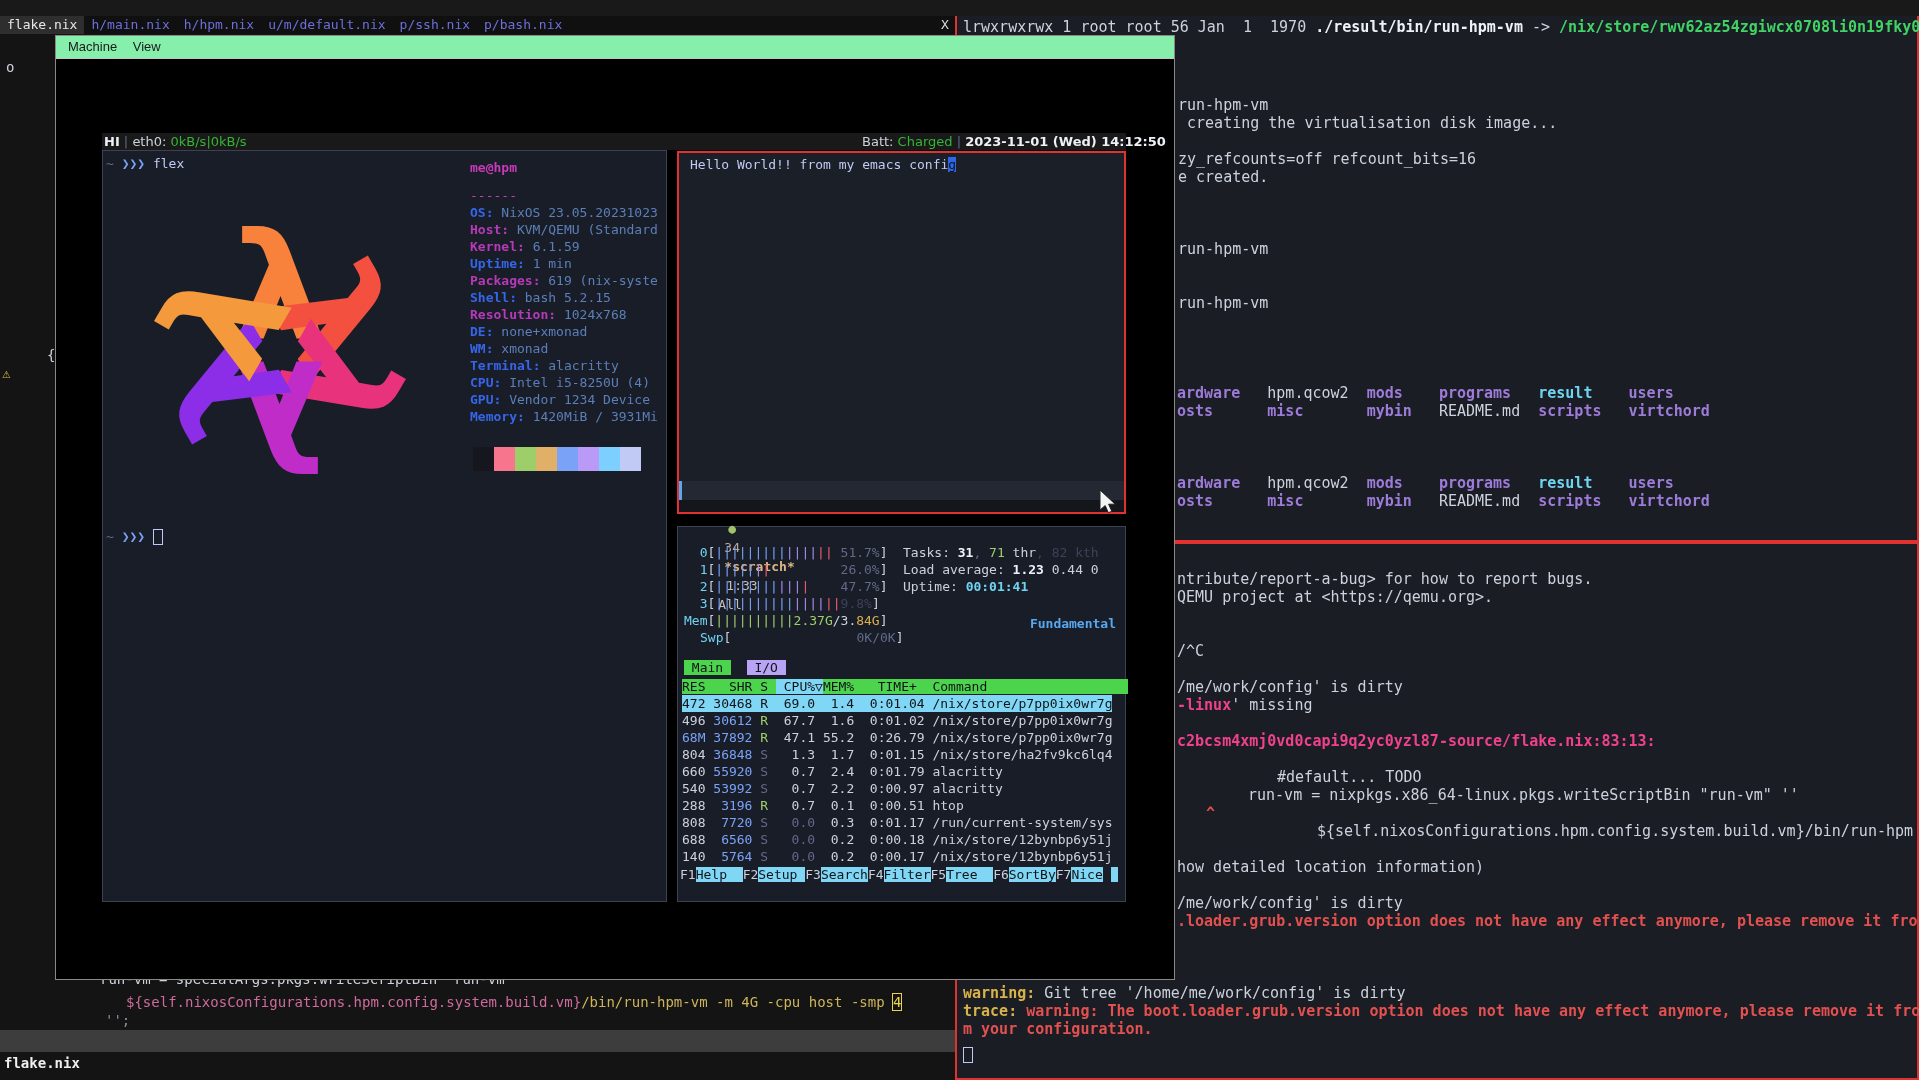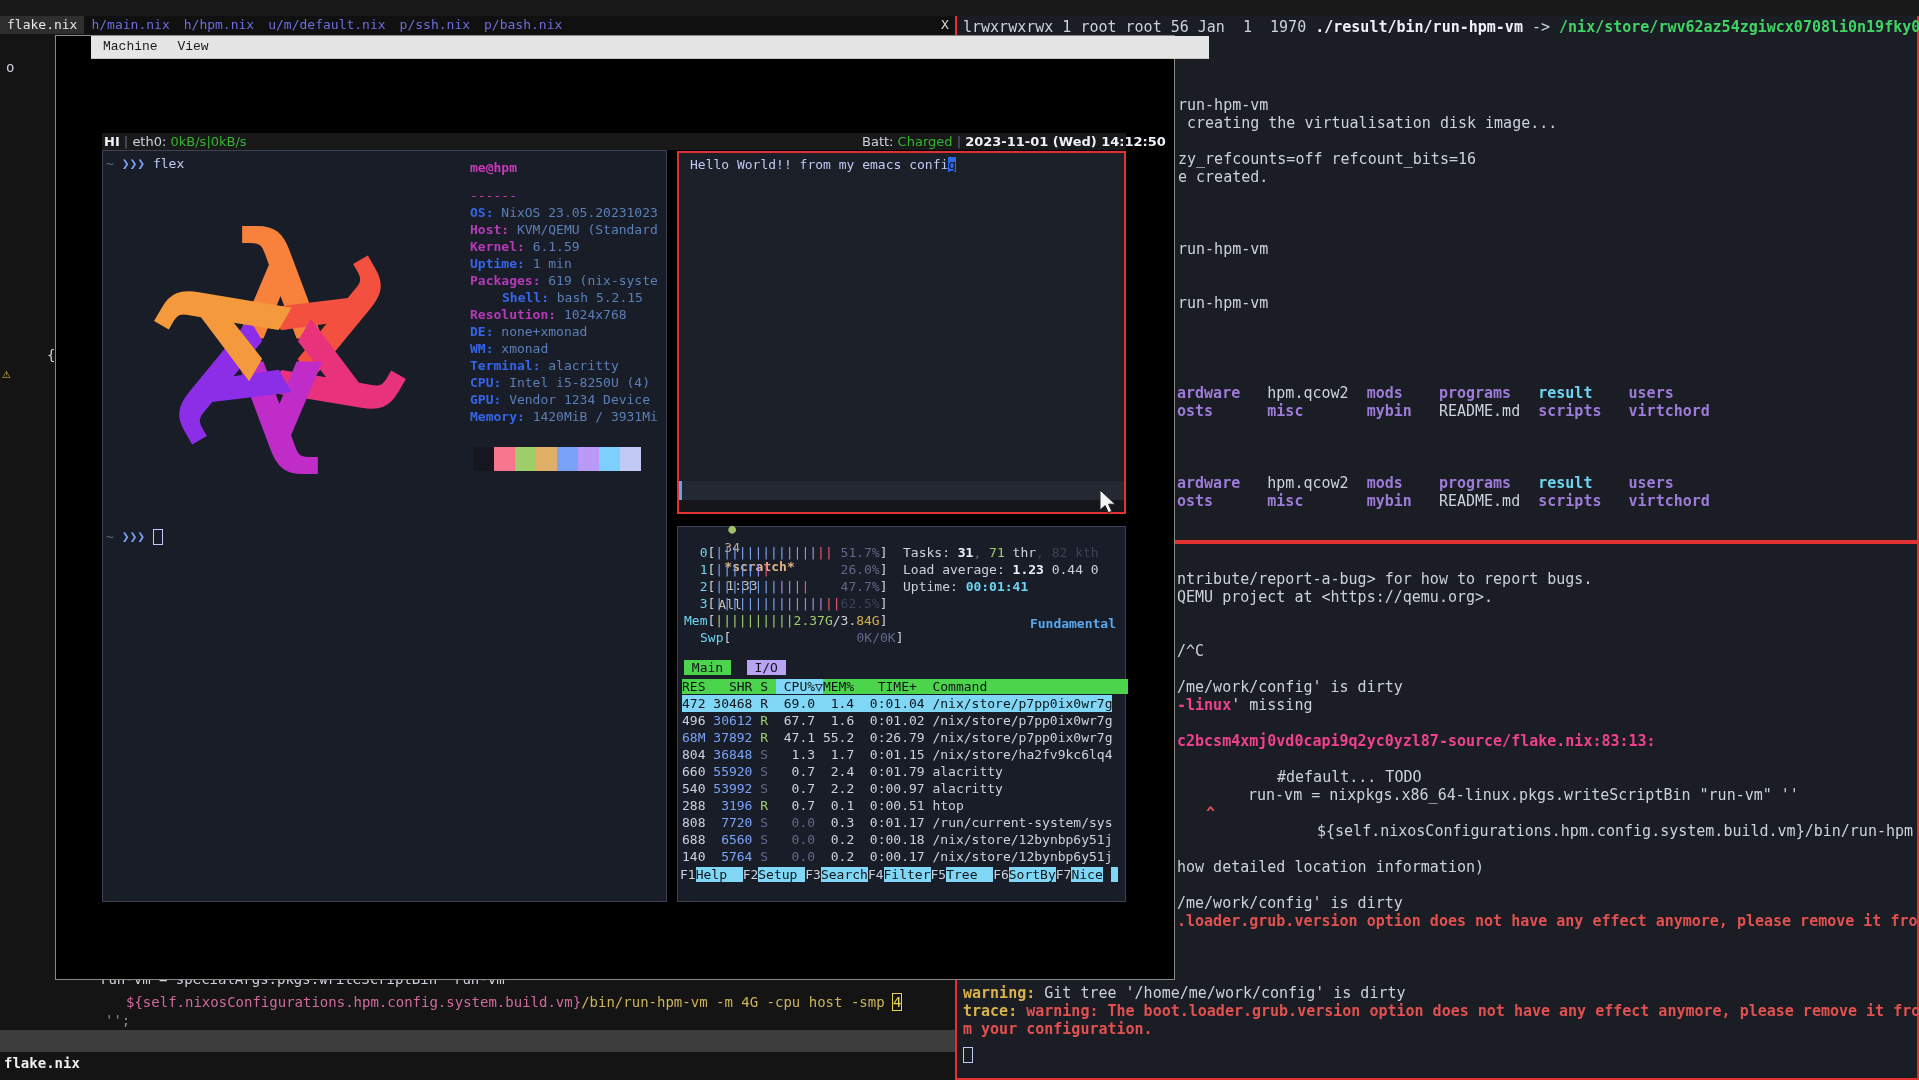--- a/index.html
+++ b/index.html
@@ -54,22 +54,22 @@
            line-height:18px;white-space:pre;color:#6e6edd;}
   #tab-bar .tab{padding:0 7px;display:inline-block;cursor:default;}
   #tab-bar .tab.active{background:#2e2e2e;color:#e8e8e8;}
   #tab-close{left:941px;top:16px;color:#d8d8d8;font-size:13px;line-height:18px;}
   .rtpanel{background:#1a1d24;border:2px solid #e23131;box-sizing:border-box;}
   #rt-top{left:955px;top:14px;width:964px;height:528px;}
   #rt-bot{left:955px;top:542px;width:964px;height:538px;}
   
   #qemu{left:55px;top:35px;width:1120px;height:945px;background:#000;border:1px solid #8a8884;
         box-sizing:border-box;z-index:20;}
-  #qemu-menubar{left:0;top:0;width:100%;height:22px;background:#e5e5e5;border-bottom:1px solid #c8c5c0;
-        font-family:Liberation Mono, monospace;font-size:13px;color:#1a1a1a;line-height:22px;margin-left:35px;}
+  #qemu-menubar{left:0;top:0;width:100%;height:22px;background:#86efac;border-bottom:1px solid #c8c5c0;
+        font-family:Liberation Sans, sans-serif;font-size:13px;color:#1a1a1a;line-height:22px;}
   #qemu-menubar span{margin-left:12px;cursor:default;}
   .vmwin{position:absolute;box-sizing:border-box;z-index:21;}
   #vm-statusbar{left:102px;top:133px;width:1024px;height:17px;background:#191919;z-index:21;}
   #vm-term{left:102px;top:150px;width:565px;height:752px;background:#191d28;border:1px solid #3c4154;}
   #emacs-win{left:677px;top:151px;width:449px;height:363px;background:#1b1f27;border:2px solid #e23131;}
   #emacs-modeline{left:679px;top:481px;width:445px;height:19px;background:#232833;z-index:22;
       font-size:13px;line-height:19px;white-space:pre;}
   #emacs-modeline .accent{position:absolute;left:0;top:0;width:3px;height:19px;background:#58a8f0;}
   #emacs-minibuf{left:679px;top:500px;width:445px;height:12px;background:#14161c;z-index:22;}
   #htop-win{left:677px;top:526px;width:449px;height:376px;background:#191d28;border:1px solid #3c4154;}
@@ -181,33 +181,33 @@
       <div class="tl barfont" style="left: 862px; top: 134px; font: 13px / 16px &quot;DejaVu Sans&quot;, sans-serif;"><span>Batt: </span><span class="grn">Charged</span><span class="dim"> | </span><span class="wb">2023-11-01 (Wed) 14:12:50</span></div>
       <div class="tl" style="left: 106px; top: 155px;"><span class="dim">~ </span><span class="blu">❯❯❯</span><span class="w2"> flex</span></div>
       <div class="tl" style="left: 470px; top: 159px;"><span class="magb2">me@hpm</span></div>
       <div class="tl" style="left: 470px; top: 187px;"><span class="mag2">------</span></div>
       <div class="tl" style="left: 106px; top: 528px;"><span class="dim">~ </span><span class="blu">❯❯❯</span><span> </span><span class="curbox"> </span></div>
       <div class="tl" style="left: 470px; top: 204px;"><span class="lblb">OS</span><span class="lblb">: </span><span class="val">NixOS 23.05.20231023</span></div>
       <div class="tl" style="left: 470px; top: 221px;"><span class="lblm">Host</span><span class="lblm">: </span><span class="val">KVM/QEMU (Standard</span></div>
       <div class="tl" style="left: 470px; top: 238px;"><span class="lblm">Kernel</span><span class="lblm">: </span><span class="val">6.1.59</span></div>
       <div class="tl" style="left: 470px; top: 255px;"><span class="lblb">Uptime</span><span class="lblb">: </span><span class="val">1 min</span></div>
       <div class="tl" style="left: 470px; top: 272px;"><span class="lblm">Packages</span><span class="lblm">: </span><span class="val">619 (nix-syste</span></div>
-      <div class="tl" style="left: 470px; top: 289px; margin-left: 32px;"><span class="lblb">Shell</span><span class="lblb">: </span><span class="val">bash 5.2.15</span></div>
+      <div class="tl" style="left: 470px; top: 289px;"><span class="lblb">Shell</span><span class="lblb">: </span><span class="val">bash 5.2.15</span></div>
       <div class="tl" style="left: 470px; top: 306px;"><span class="lblm">Resolution</span><span class="lblm">: </span><span class="val">1024x768</span></div>
       <div class="tl" style="left: 470px; top: 323px;"><span class="lblb">DE</span><span class="lblb">: </span><span class="val">none+xmonad</span></div>
       <div class="tl" style="left: 470px; top: 340px;"><span class="lblb">WM</span><span class="lblb">: </span><span class="val">xmonad</span></div>
       <div class="tl" style="left: 470px; top: 357px;"><span class="lblb">Terminal</span><span class="lblb">: </span><span class="val">alacritty</span></div>
       <div class="tl" style="left: 470px; top: 374px;"><span class="lblb">CPU</span><span class="lblb">: </span><span class="val">Intel i5-8250U (4)</span></div>
       <div class="tl" style="left: 470px; top: 391px;"><span class="lblb">GPU</span><span class="lblb">: </span><span class="val">Vendor 1234 Device</span></div>
       <div class="tl" style="left: 470px; top: 408px;"><span class="lblb">Memory</span><span class="lblb">: </span><span class="val">1420MiB / 3931Mi</span></div>
       <div class="tl" style="left: 690px; top: 156px;"><span class="w2">Hello World!! from my emacs confi</span><span class="emcur">g</span></div>
       <div class="tl" style="left: 684px; top: 544px;"><span class="cyn">  0</span><span>[</span><span class="blu">|||||||||</span><span class="purm">||||</span><span class="redm">||</span><span> </span><span class="dim">51.7%</span><span>]</span></div>
       <div class="tl" style="left: 684px; top: 561px;"><span class="cyn">  1</span><span>[</span><span class="blu">|||||</span><span class="purm">|</span><span class="redm">|</span><span>         </span><span class="dim">26.0%</span><span>]</span></div>
       <div class="tl" style="left: 684px; top: 578px;"><span class="cyn">  2</span><span>[</span><span class="blu">||||||||</span><span class="purm">|||</span><span class="redm">|</span><span>    </span><span class="dim">47.7%</span><span>]</span></div>
-      <div class="tl" style="left: 684px; top: 595px;"><span class="cyn">  3</span><span>[</span><span class="blu">||||||||||</span><span class="purm">||||</span><span class="redm">||</span><span class="dim2m">62.5%</span><span>]</span></div>
+      <div class="tl" style="left: 684px; top: 595px;"><span class="cyn">  3</span><span>[</span><span class="blu">||||||||||</span><span class="purm">||||</span><span class="redm">||</span><span class="dim2m">9.8%</span><span>]</span></div>
       <div class="tl" style="left: 684px; top: 612px;"><span class="cyn">Mem</span><span>[</span><span class="grn2">||||||||||</span><span class="grn2">2.37G</span><span>/3.</span><span class="yel">84G</span><span>]</span></div>
       <div class="tl" style="left: 700px; top: 629px;"><span class="cyn">Swp</span><span>[</span><span>                </span><span class="dim">0K/0K</span><span>]</span></div>
       <div class="tl" style="left: 903px; top: 544px;"><span>Tasks: </span><span class="wb">31</span><span class="dim">, </span><span class="grn2">71</span><span> thr</span><span class="dim2m">, 82 kth</span></div>
       <div class="tl" style="left: 903px; top: 561px;"><span>Load average: </span><span class="wb">1.23 </span><span>0.44 </span><span>0</span></div>
       <div class="tl" style="left: 903px; top: 578px;"><span>Uptime: </span><span class="cynb">00:01:41</span></div>
       <div class="tl" style="left: 684px; top: 659px;"><span class="tabmain"> Main </span><span>  </span><span class="tabio"> I/O </span></div>
       <div class="tl" style="left: 682px; top: 678px;"><span class="hgrn">RES   SHR S </span><span class="hcyn"> CPU%▽</span><span class="hgrn">MEM%   TIME+  Command                  </span></div>
       <div class="tl sel" style="left: 682px; top: 695px;"><span>472 30468 R  69.0  1.4  0:01.04 /nix/store/p7pp0ix0wr7g</span></div>
       <div class="tl" style="left: 682px; top: 712px;"><span>496 </span><span class="blu">30612</span><span> </span><span class="grn2">R</span><span>  67.7  1.6  0:01.02 /nix/store/p7pp0ix0wr7g</span></div>
       <div class="tl" style="left: 682px; top: 729px;"><span class="blu">68M</span><span> </span><span class="blu">37892</span><span> </span><span class="grn2">R</span><span>  47.1 55.2  0:26.79 /nix/store/p7pp0ix0wr7g</span></div>

